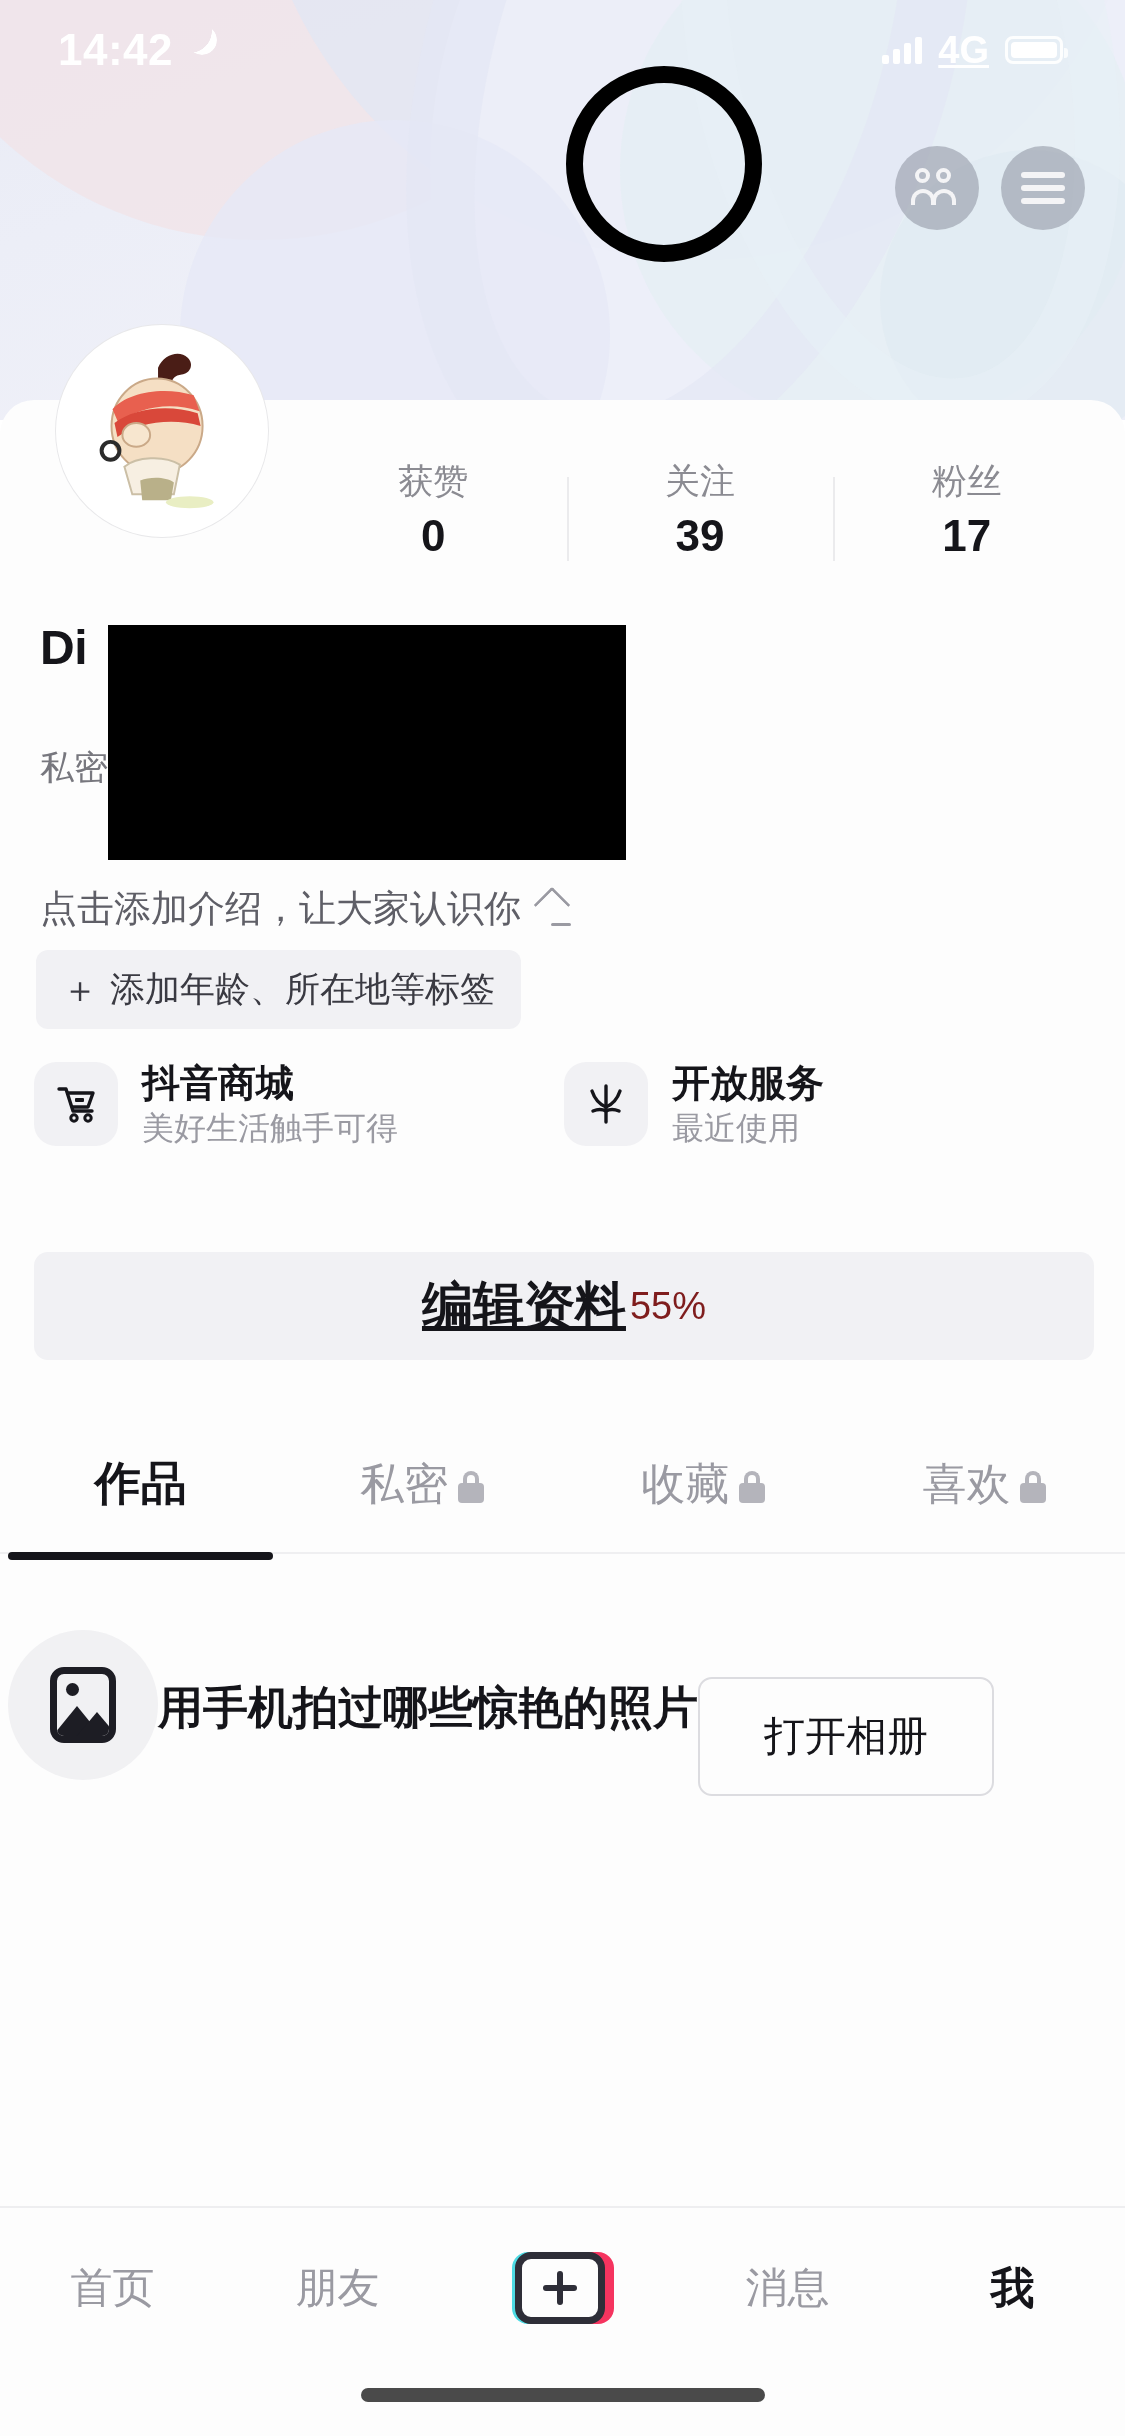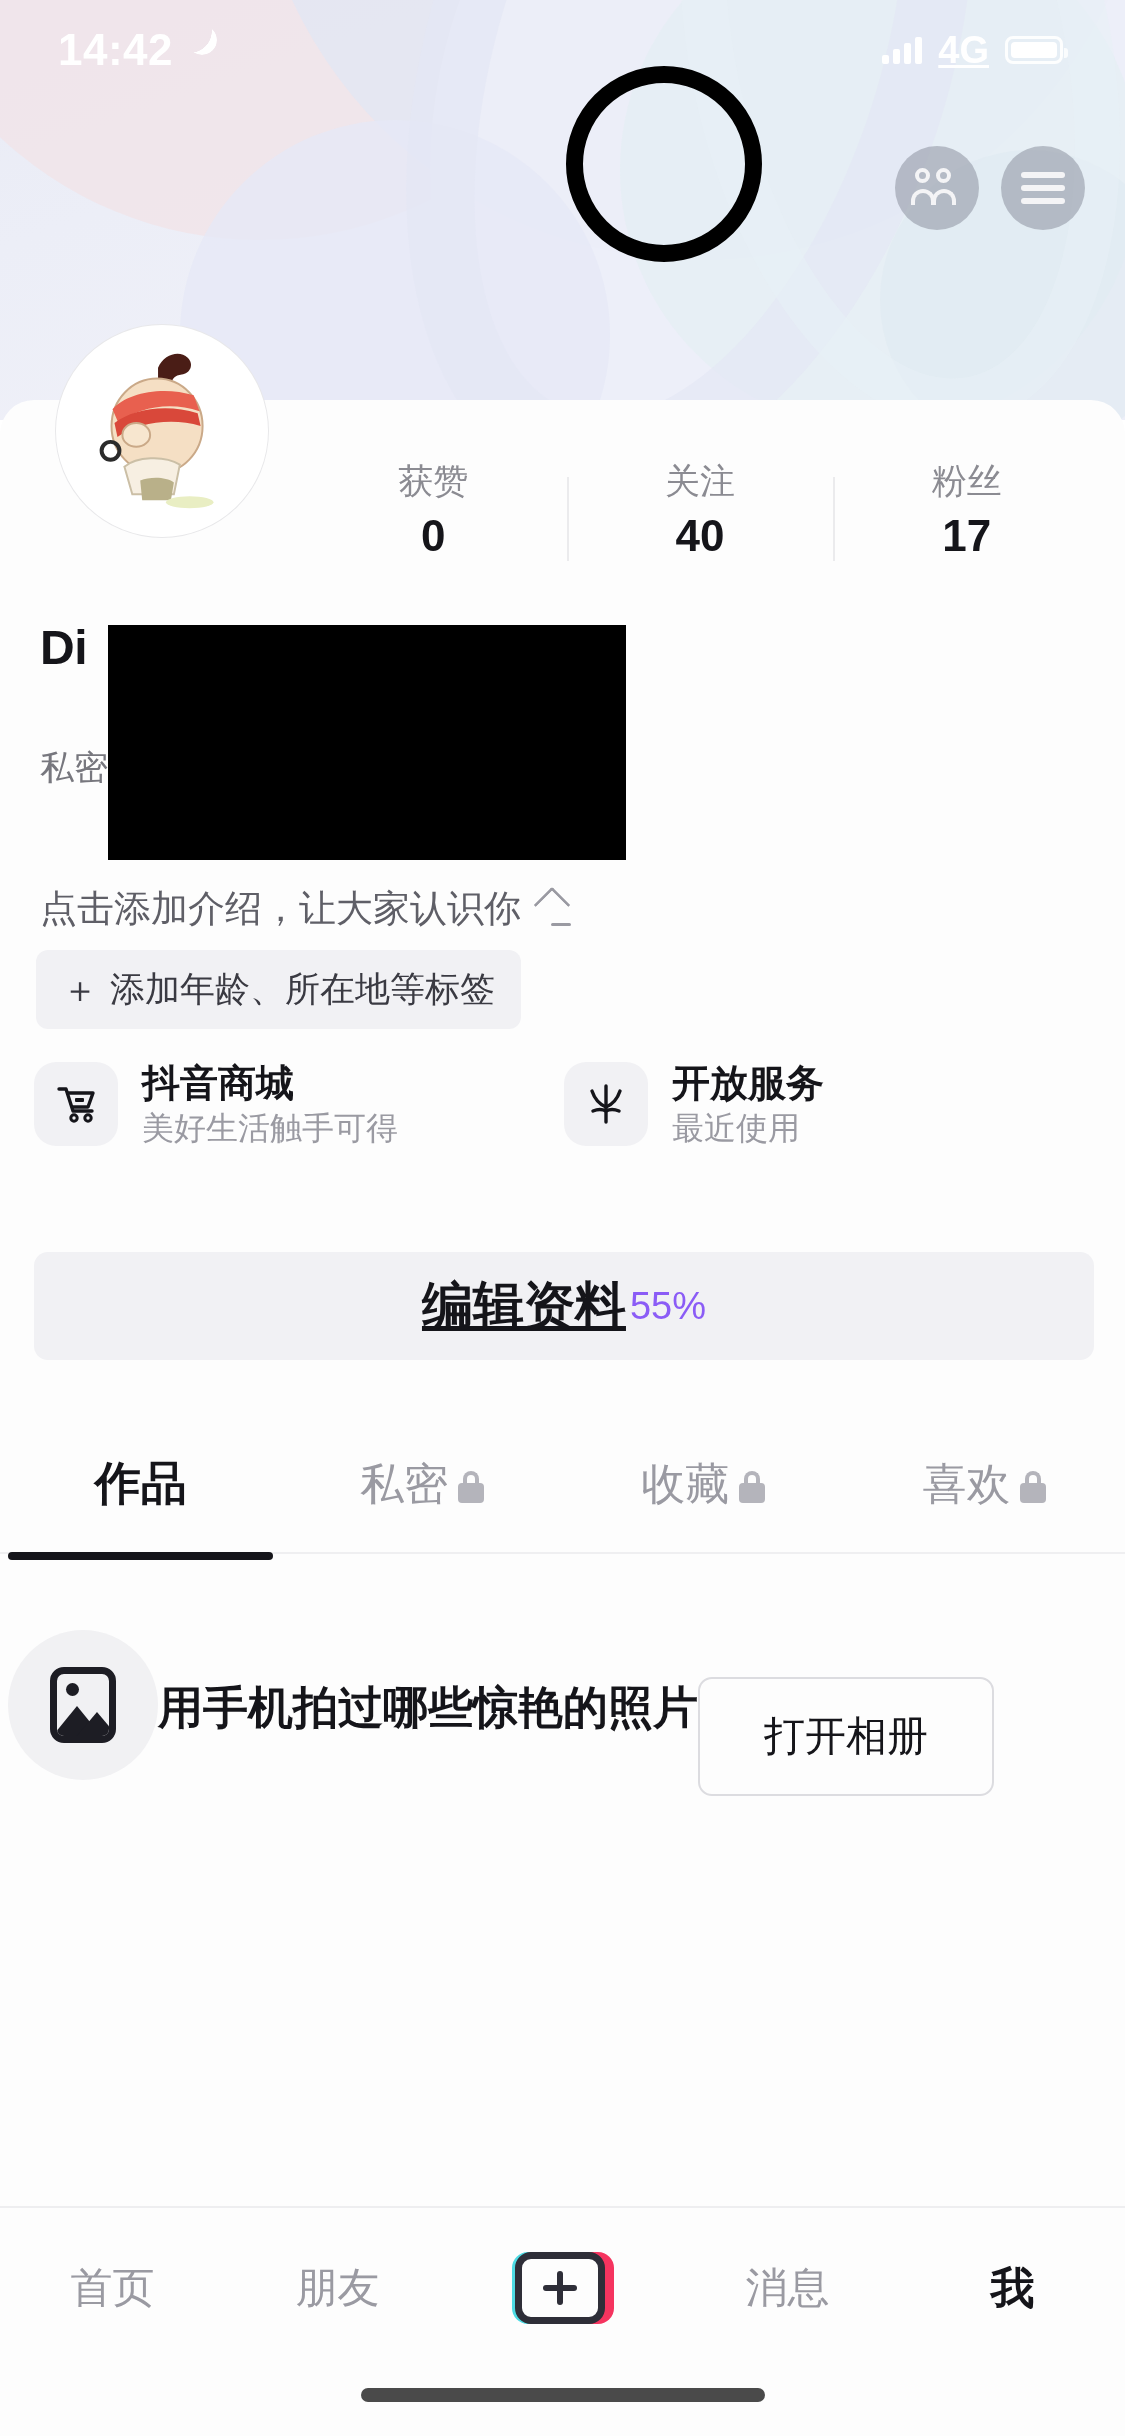--- a/index.html
+++ b/index.html
@@ -161,21 +161,21 @@
   .svc-title{font-size:38px;font-weight:700;color:#15151a;line-height:1;}
   .svc-sub{font-size:32px;color:#9a9aa2;line-height:1;}
 
   
   .act-row{position:absolute;left:34px;top:1252px;width:1060px;display:flex;gap:26px;z-index:26;}
   .act-btn{
     flex:1;height:108px;background:#f1f1f4;border-radius:14px;
     display:flex;align-items:center;justify-content:center;gap:4px;
   }
   .act-main{font-size:51px;font-weight:700;color:#15151a;text-decoration:underline;}
-  .act-sub{font-size:38px;color:#8b5cf6;font-weight:400;}
+  .act-sub{font-size:38px;color:#7f1d1d;font-weight:400;}
   .act-count{font-size:38px;font-weight:700;color:#15151a;margin-left:12px;}
 
   
   .tabs{position:absolute;left:0;top:1408px;width:1125px;height:152px;display:flex;z-index:26;}
   .tab{flex:1;display:flex;align-items:center;justify-content:center;gap:10px;position:relative;}
   .tab-label{font-size:44px;color:#9a9aa2;}
   .tab.active .tab-label{font-size:46px;font-weight:700;color:#15151a;}
   .lock{width:26px;height:32px;position:relative;flex:0 0 auto;margin-top:6px;}
   .lock .shackle{
     position:absolute;left:5px;top:0;width:16px;height:14px;
@@ -306,21 +306,21 @@
   </svg>
 </div>
 
 <div class="stats">
   <div class="stat">
     <div class="stat-label">获赞</div>
     <div class="stat-value">0</div>
   </div>
   <div class="stat">
     <div class="stat-label">关注</div>
-    <div class="stat-value">40</div>
+    <div class="stat-value">39</div>
   </div>
   <div class="stat">
     <div class="stat-label">粉丝</div>
     <div class="stat-value">17</div>
   </div>
 </div>
 
 <div class="name">Di</div>
 <div class="handle">私密</div>
 <div class="redaction"></div>

